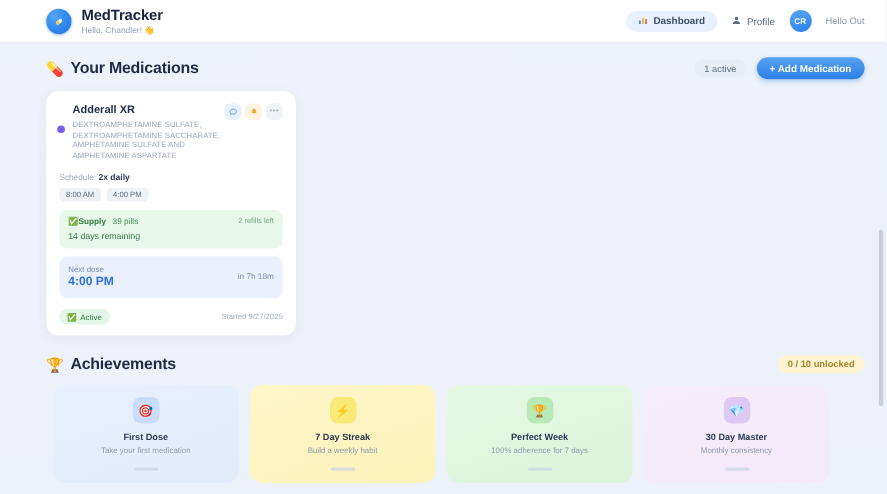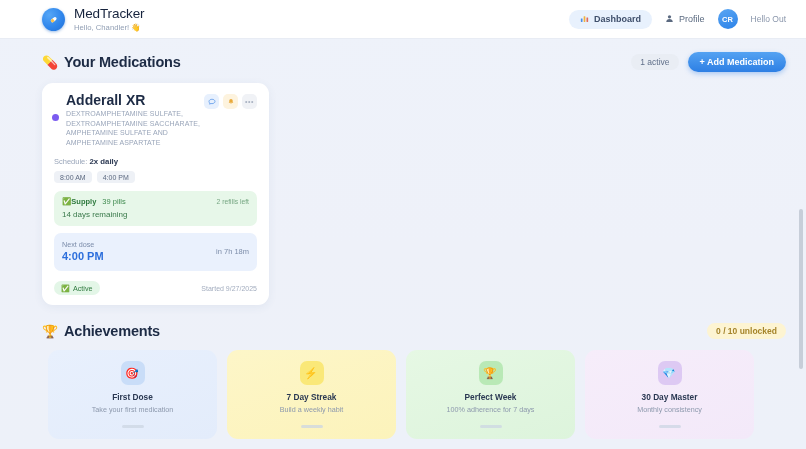--- a/index.html
+++ b/index.html
@@ -43,21 +43,21 @@
     background: radial-gradient(circle at 32% 30%, #55a6f6 0%, #2f86ec 55%, #1f6fd6 100%);
     display: flex; align-items: center; justify-content: center;
     box-shadow: 0 1px 3px rgba(41,110,200,.45);
     flex: none;
   }
   .logo-circle svg { display: block; }
 
   .brand-text { display: flex; flex-direction: column; justify-content: center; }
   .brand-title {
     font-size: 13.5px;
-    font-weight: normal;
+    font-weight: bold;
     letter-spacing: -0.1px;
     color: #16233d;
     line-height: 15px;
   }
   .brand-sub {
     font-size: 7.7px;
     color: #93a0b5;
     line-height: 11px;
     margin-top: 1px;
   }
@@ -67,21 +67,21 @@
   .nav-pill {
     display: flex; align-items: center; gap: 5px;
     background: #e8f1fd;
     border-radius: 11px;
     padding: 4px 11px;
     font-size: 9px;
     color: #3f4f6b;
     font-weight: 700;
   }
   .nav-item {
-    display: flex; align-items: center; gap: 5px;
+    display: flex; align-items: flex-end; gap: 5px;
     font-size: 9px;
     color: #5b6A80;
     font-weight: 500;
   }
 
   .avatar {
     width: 20px; height: 20px; border-radius: 50%;
     background: linear-gradient(160deg, #5aa6f3, #2c82e8);
     color: #fff; font-size: 7.5px; font-weight: bold;
     display: flex; align-items: center; justify-content: center;
@@ -148,21 +148,21 @@
   .med-top { display: flex; align-items: flex-start; }
 
   .dot {
     width: 7px; height: 7px; border-radius: 50%;
     background: #7b5cf0;
     position: absolute;
     left: 10px; top: 31px;
   }
 
   .med-name {
-    font-size: 14px;
+    font-size: 10px;
     font-weight: bold;
     color: #1d2b45;
     margin-left: 12px;
     line-height: 13px;
   }
   .med-generic {
     font-size: 7px;
     color: #9aa6ba;
     margin-left: 12px;
     line-height: 9.6px;

